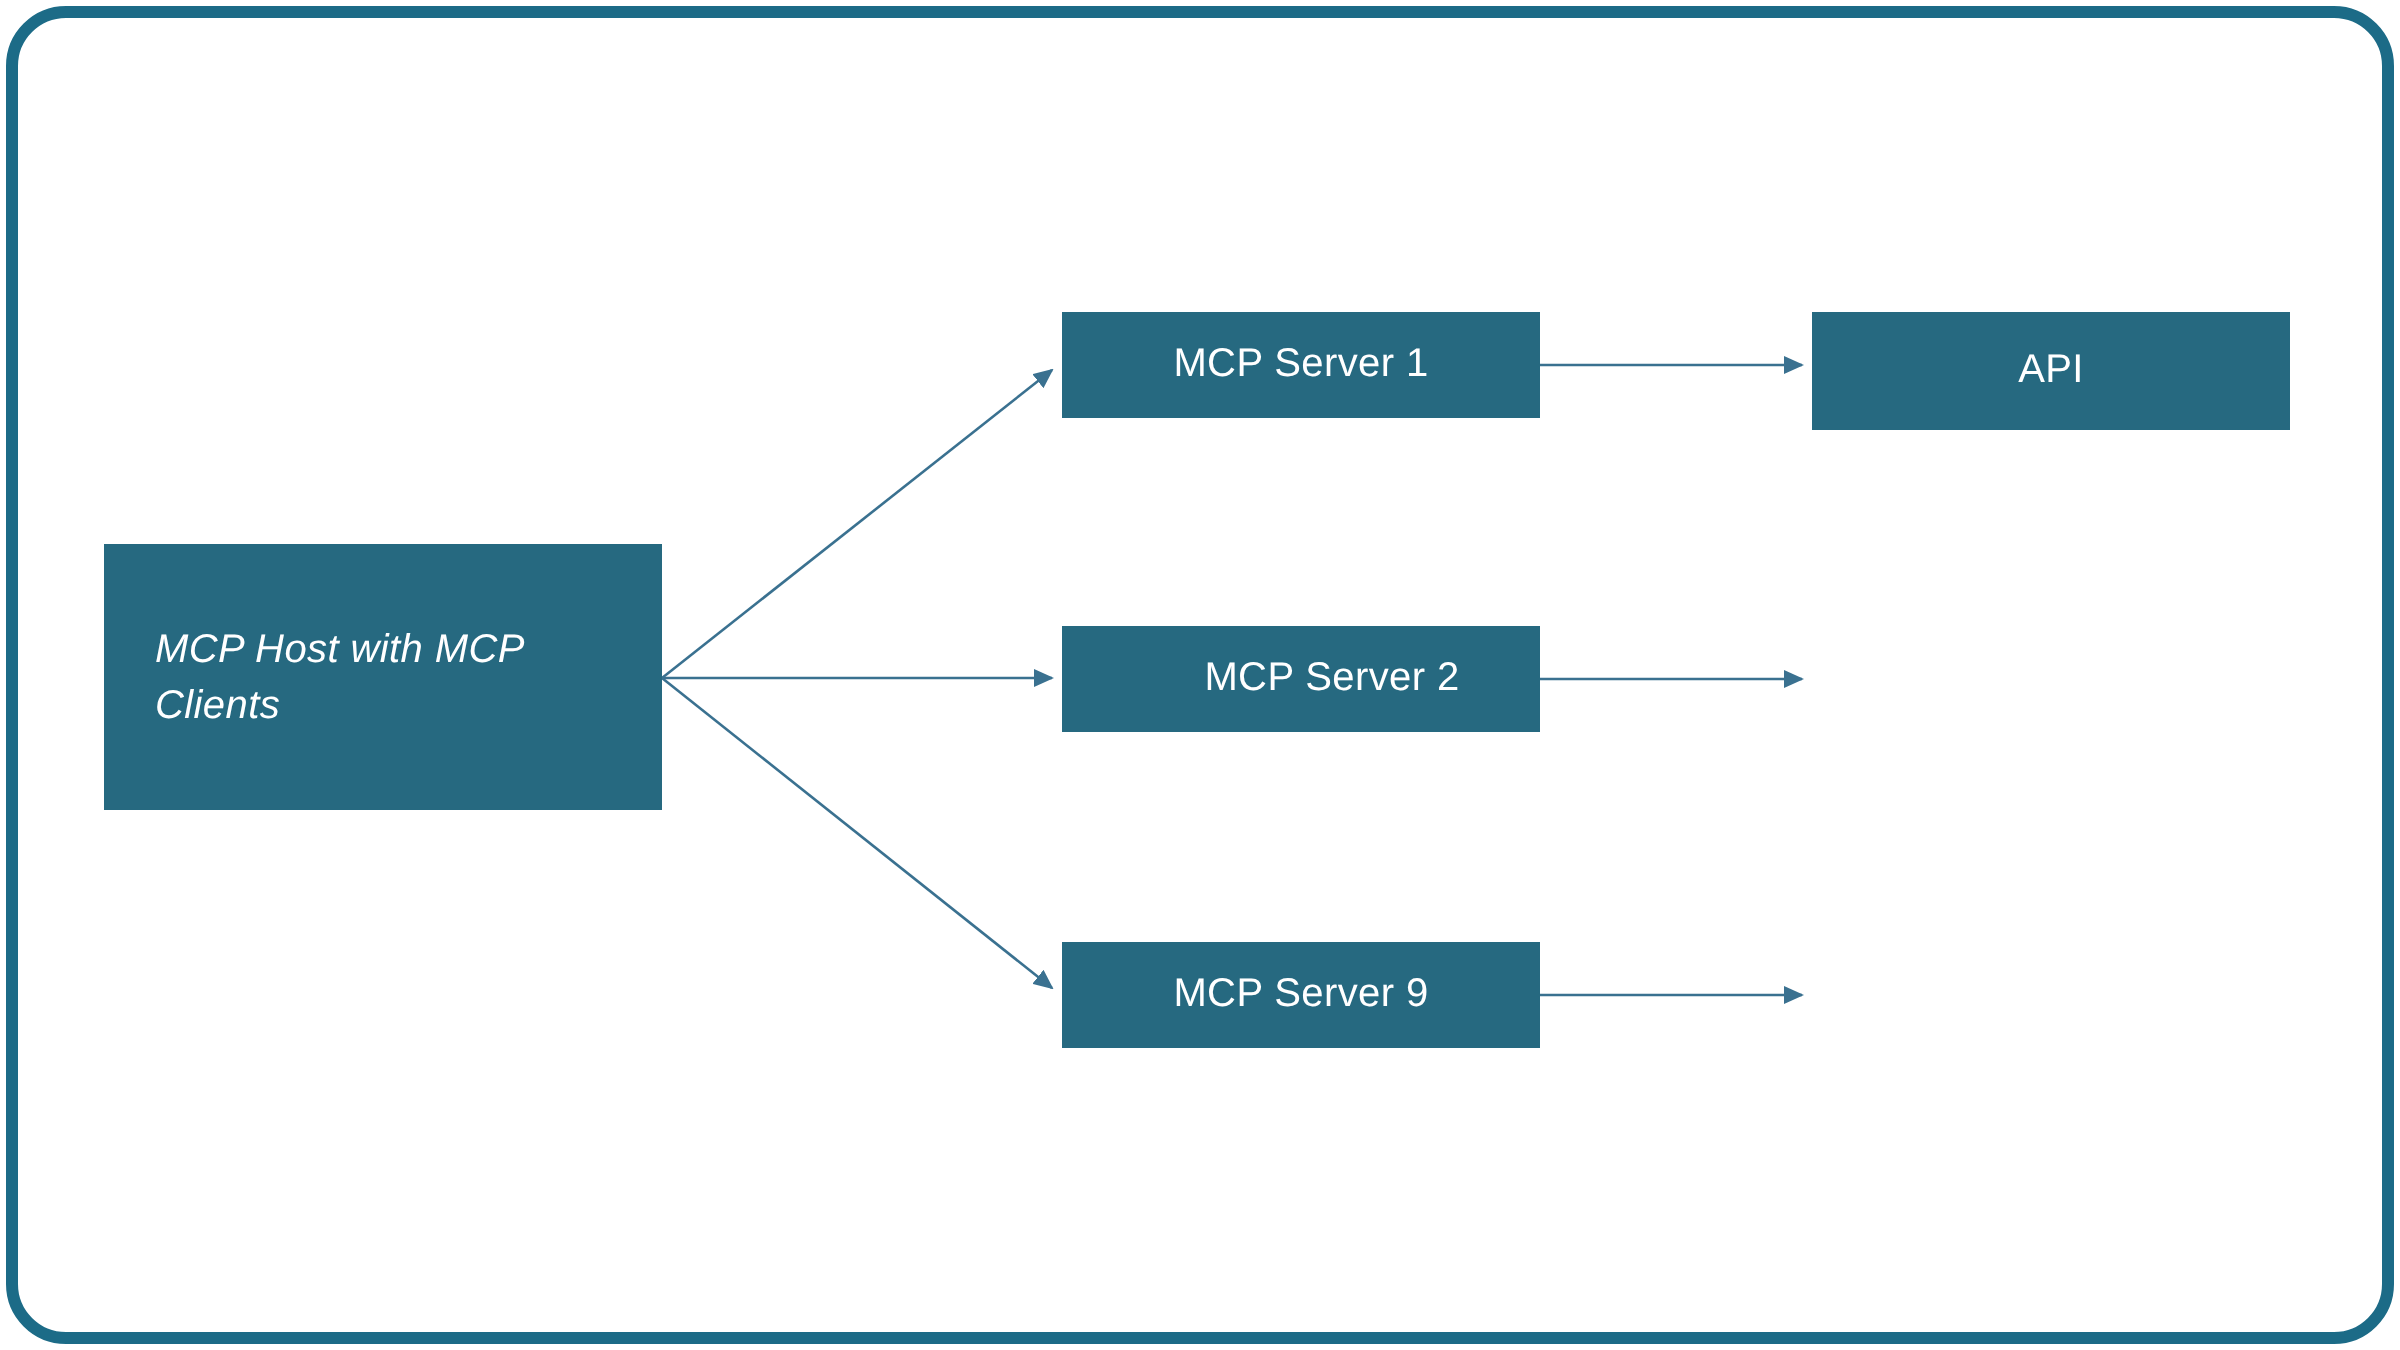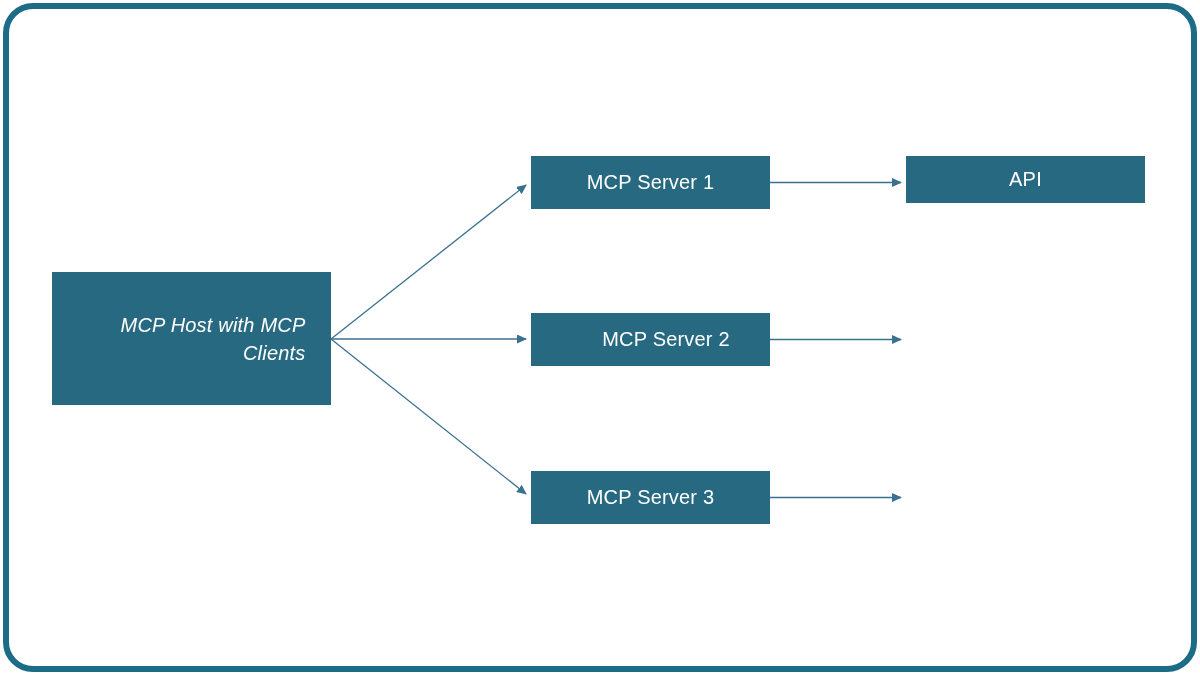--- a/index.html
+++ b/index.html
@@ -41,34 +41,34 @@
     stroke: var(--arrow);
     stroke-width: 1.3;
   }
   .node {
     position: absolute;
     background: var(--node-fill);
     color: var(--node-text);
     display: flex;
     align-items: center;
     justify-content: center;
-    text-align: right;
+    text-align: left;
     font-size: 20px;
     letter-spacing: 0.2px;
   }
   .node.host {
     left: 52px;
     top: 272px;
     width: 279px;
     height: 133px;
     line-height: 1.4;
   }
   .node.host .label { max-width: 228px; font-style: italic; }
   .node.mid { left: 531px; width: 239px; height: 53px; }
-  .node.end { left: 906px; width: 239px; height: 47px; }
+  .node.end { left: 906px; width: 239px; height: 59px; }
   .row-1 { top: 156px; }
   .row-2 { top: 313px; padding-left: 31px; }
   .row-3 { top: 471px; }
 </style>
 </head>
 <body>
 
 <div class="canvas">
 
   <div class="frame"></div>
@@ -96,16 +96,16 @@
   </div>
   <div class="node end row-1">
     <span class="label">API</span>
   </div>
 
   <div class="node mid row-2">
     <span class="label">MCP Server 2</span>
   </div>
 
   <div class="node mid row-3">
-    <span class="label">MCP Server 3</span>
+    <span class="label">MCP Server 9</span>
   </div>
 
 </div>
 
 </body></html>

